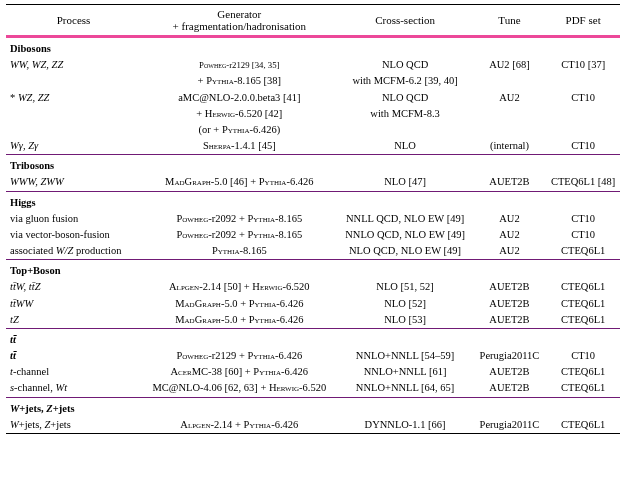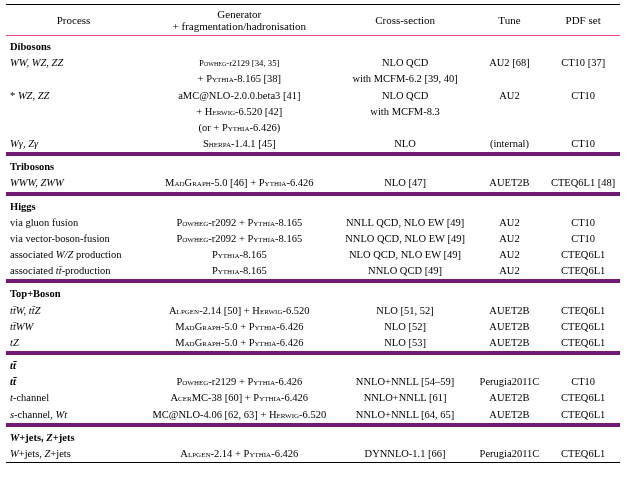--- a/index.html
+++ b/index.html
@@ -15,42 +15,42 @@
       width: 626px;
       padding: 4px 6px;
     }
     table {
       width: 100%;
       border-collapse: collapse;
       border-top: 1.5px solid #000;
       border-bottom: 1.5px solid #000;
     }
     thead tr {
-      border-bottom: 1px solid #ec4899;
+      border-bottom: 3px solid #ec4899;
     }
     th {
       font-weight: normal;
       text-align: center;
       padding: 3px 4px;
       vertical-align: middle;
       font-size: 11px;
     }
     td {
       padding: 1px 4px;
       vertical-align: top;
       font-size: 10.5px;
       line-height: 1.35;
     }
     .section-header td {
       font-weight: normal;
       padding-top: 4px;
       padding-bottom: 1px;
     }
     .section-divider {
-      border-top: 4px solid #701a75;
+      border-top: 1px solid #701a75;
     }
     .col-process { width: 22%; }
     .col-generator { width: 32%; text-align: center; }
     .col-xsec { width: 22%; text-align: center; }
     .col-tune { width: 12%; text-align: center; }
     .col-pdf { width: 12%; text-align: center; }
     td.center { text-align: center; }
     td.process { text-align: left; }
     em { font-style: italic; }
   </style>
@@ -145,27 +145,20 @@
         <td class="center">AU2</td>
         <td class="center">CT10</td>
       </tr>
       <tr>
         <td class="process">associated <em>W/Z</em> production</td>
         <td class="center">P<span style="font-variant:small-caps">ythia</span>-8.165</td>
         <td class="center">NLO QCD, NLO EW [49]</td>
         <td class="center">AU2</td>
         <td class="center">CTEQ6L1</td>
       </tr>
-      <tr>
-        <td class="process">associated <em>tt̄</em>-production</td>
-        <td class="center">P<span style="font-variant:small-caps">ythia</span>-8.165</td>
-        <td class="center">NNLO QCD [49]</td>
-        <td class="center">AU2</td>
-        <td class="center">CTEQ6L1</td>
-      </tr>
 
       <tr class="section-header section-divider">
         <td colspan="5"><strong>Top+Boson</strong></td>
       </tr>
       <tr>
         <td class="process"><em>tt̄W, tt̄Z</em></td>
         <td class="center">A<span style="font-variant:small-caps">lpgen</span>-2.14 [50] + H<span style="font-variant:small-caps">erwig</span>-6.520</td>
         <td class="center">NLO [51, 52]</td>
         <td class="center">AUET2B</td>
         <td class="center">CTEQ6L1</td>

